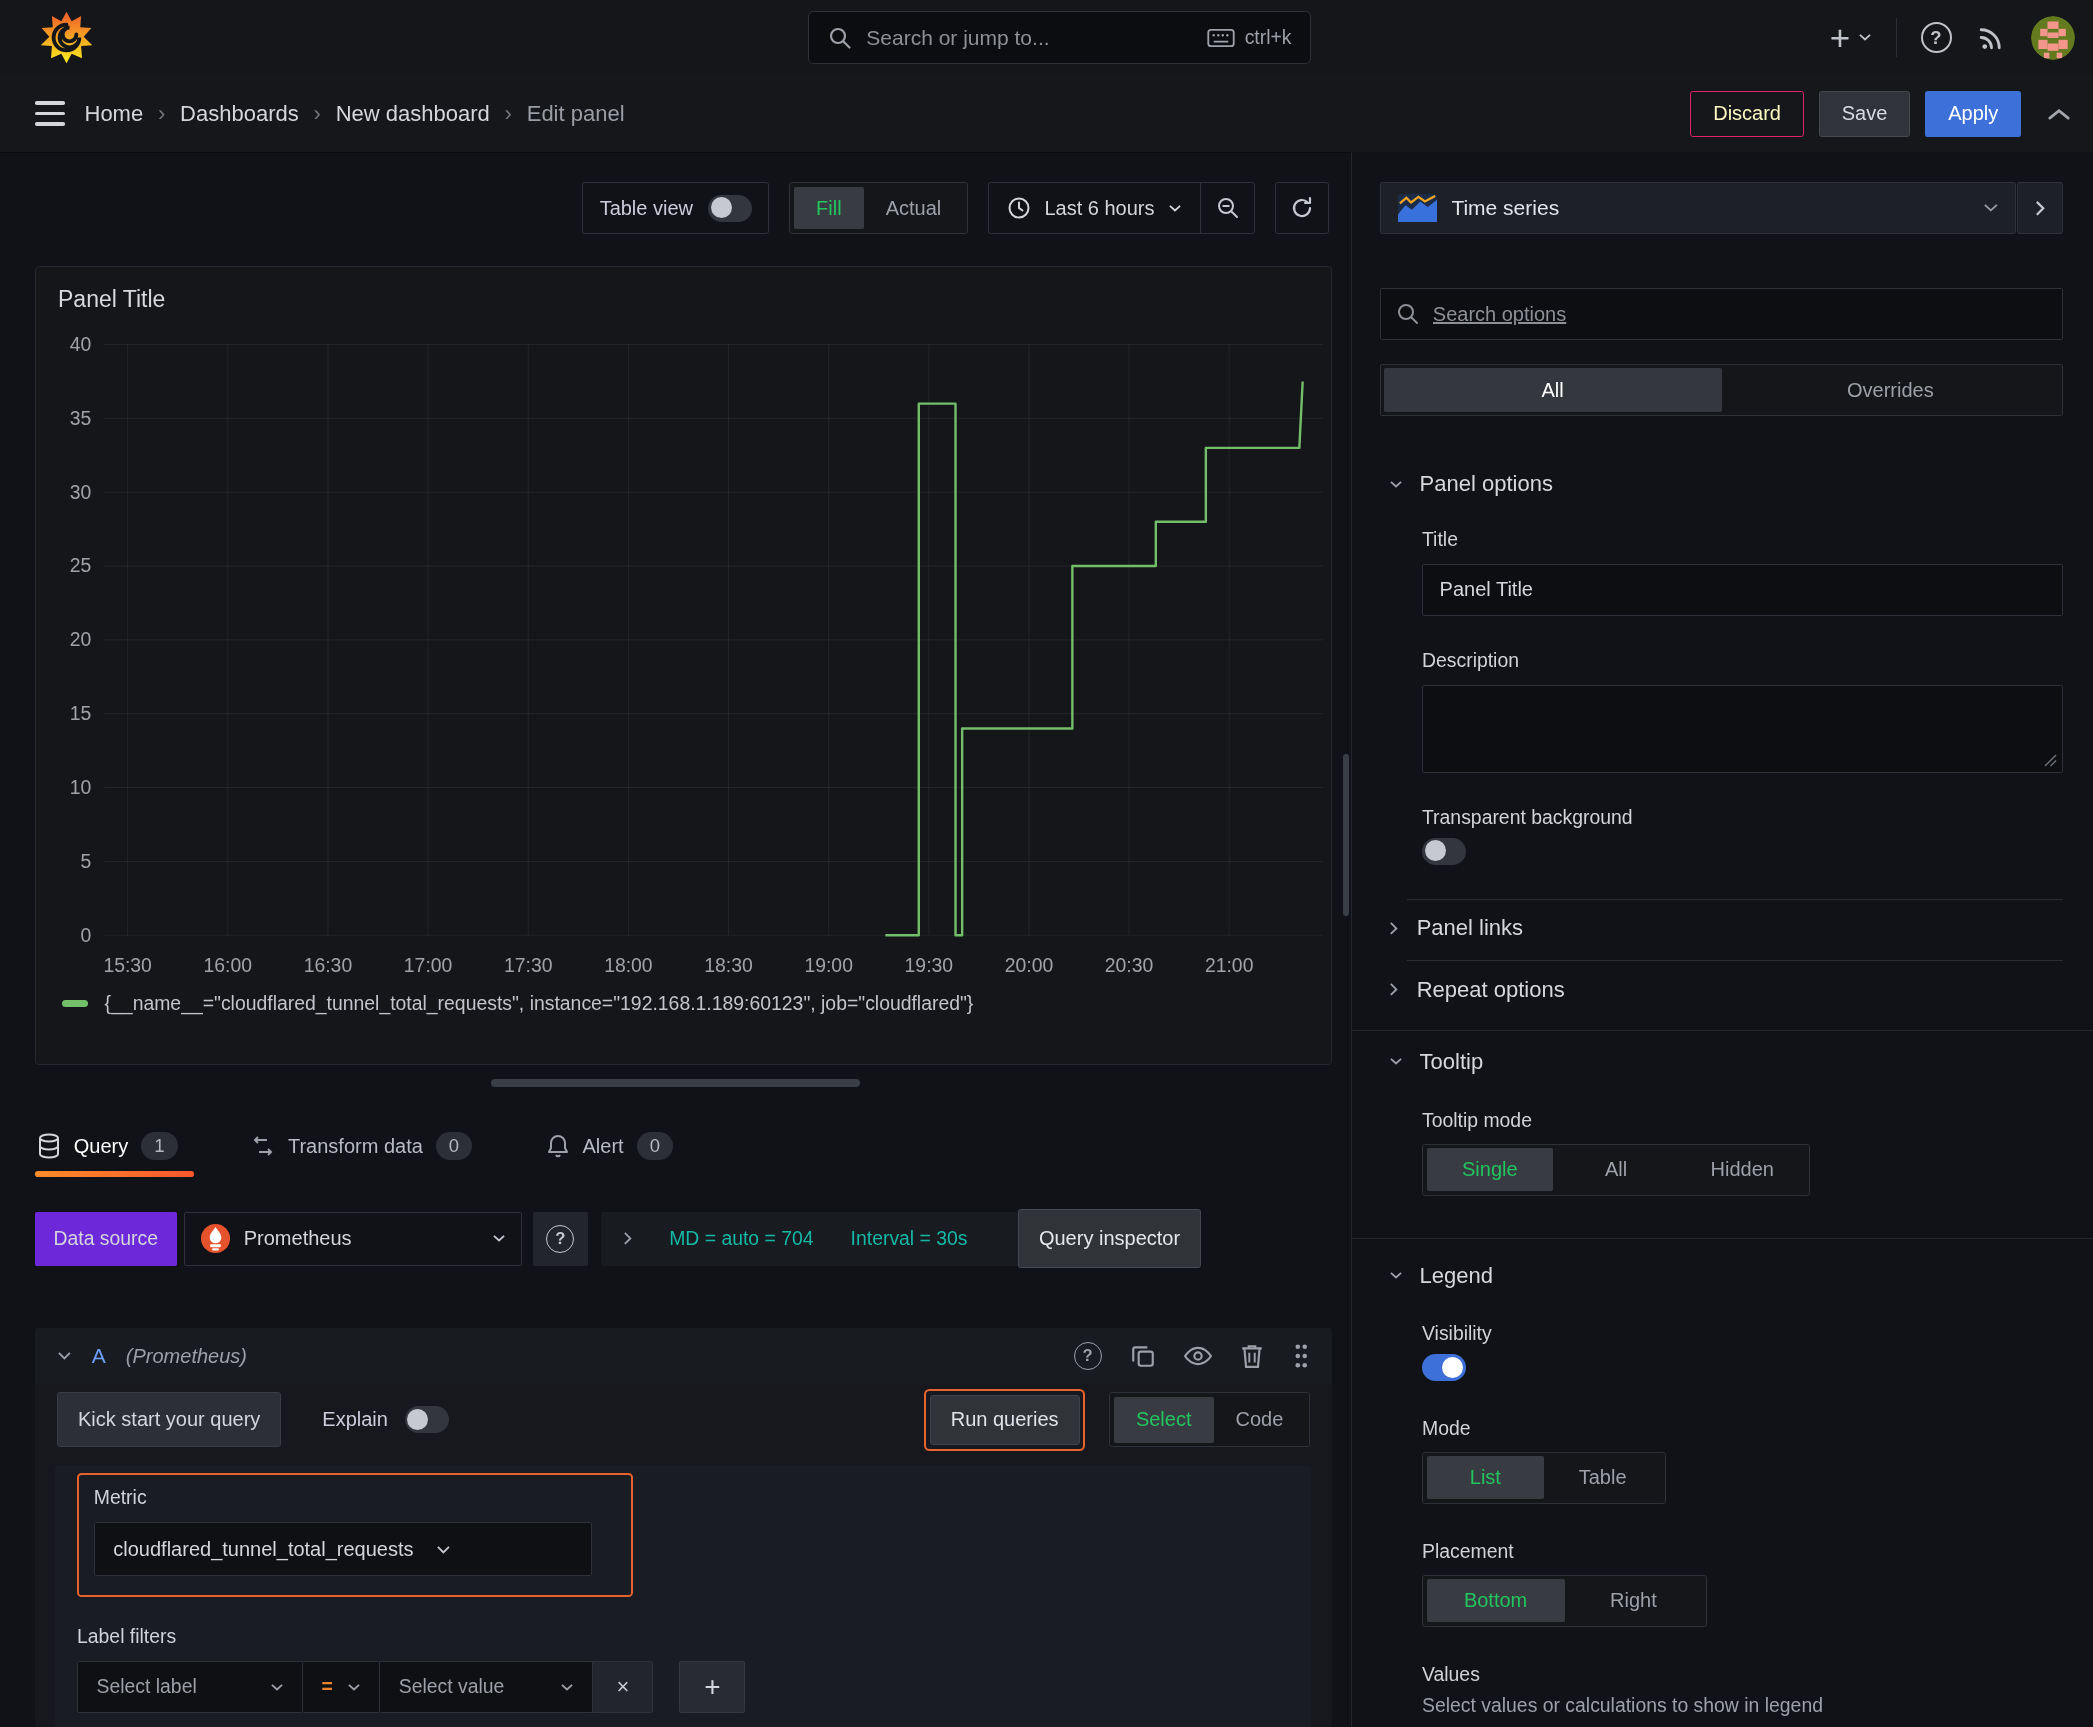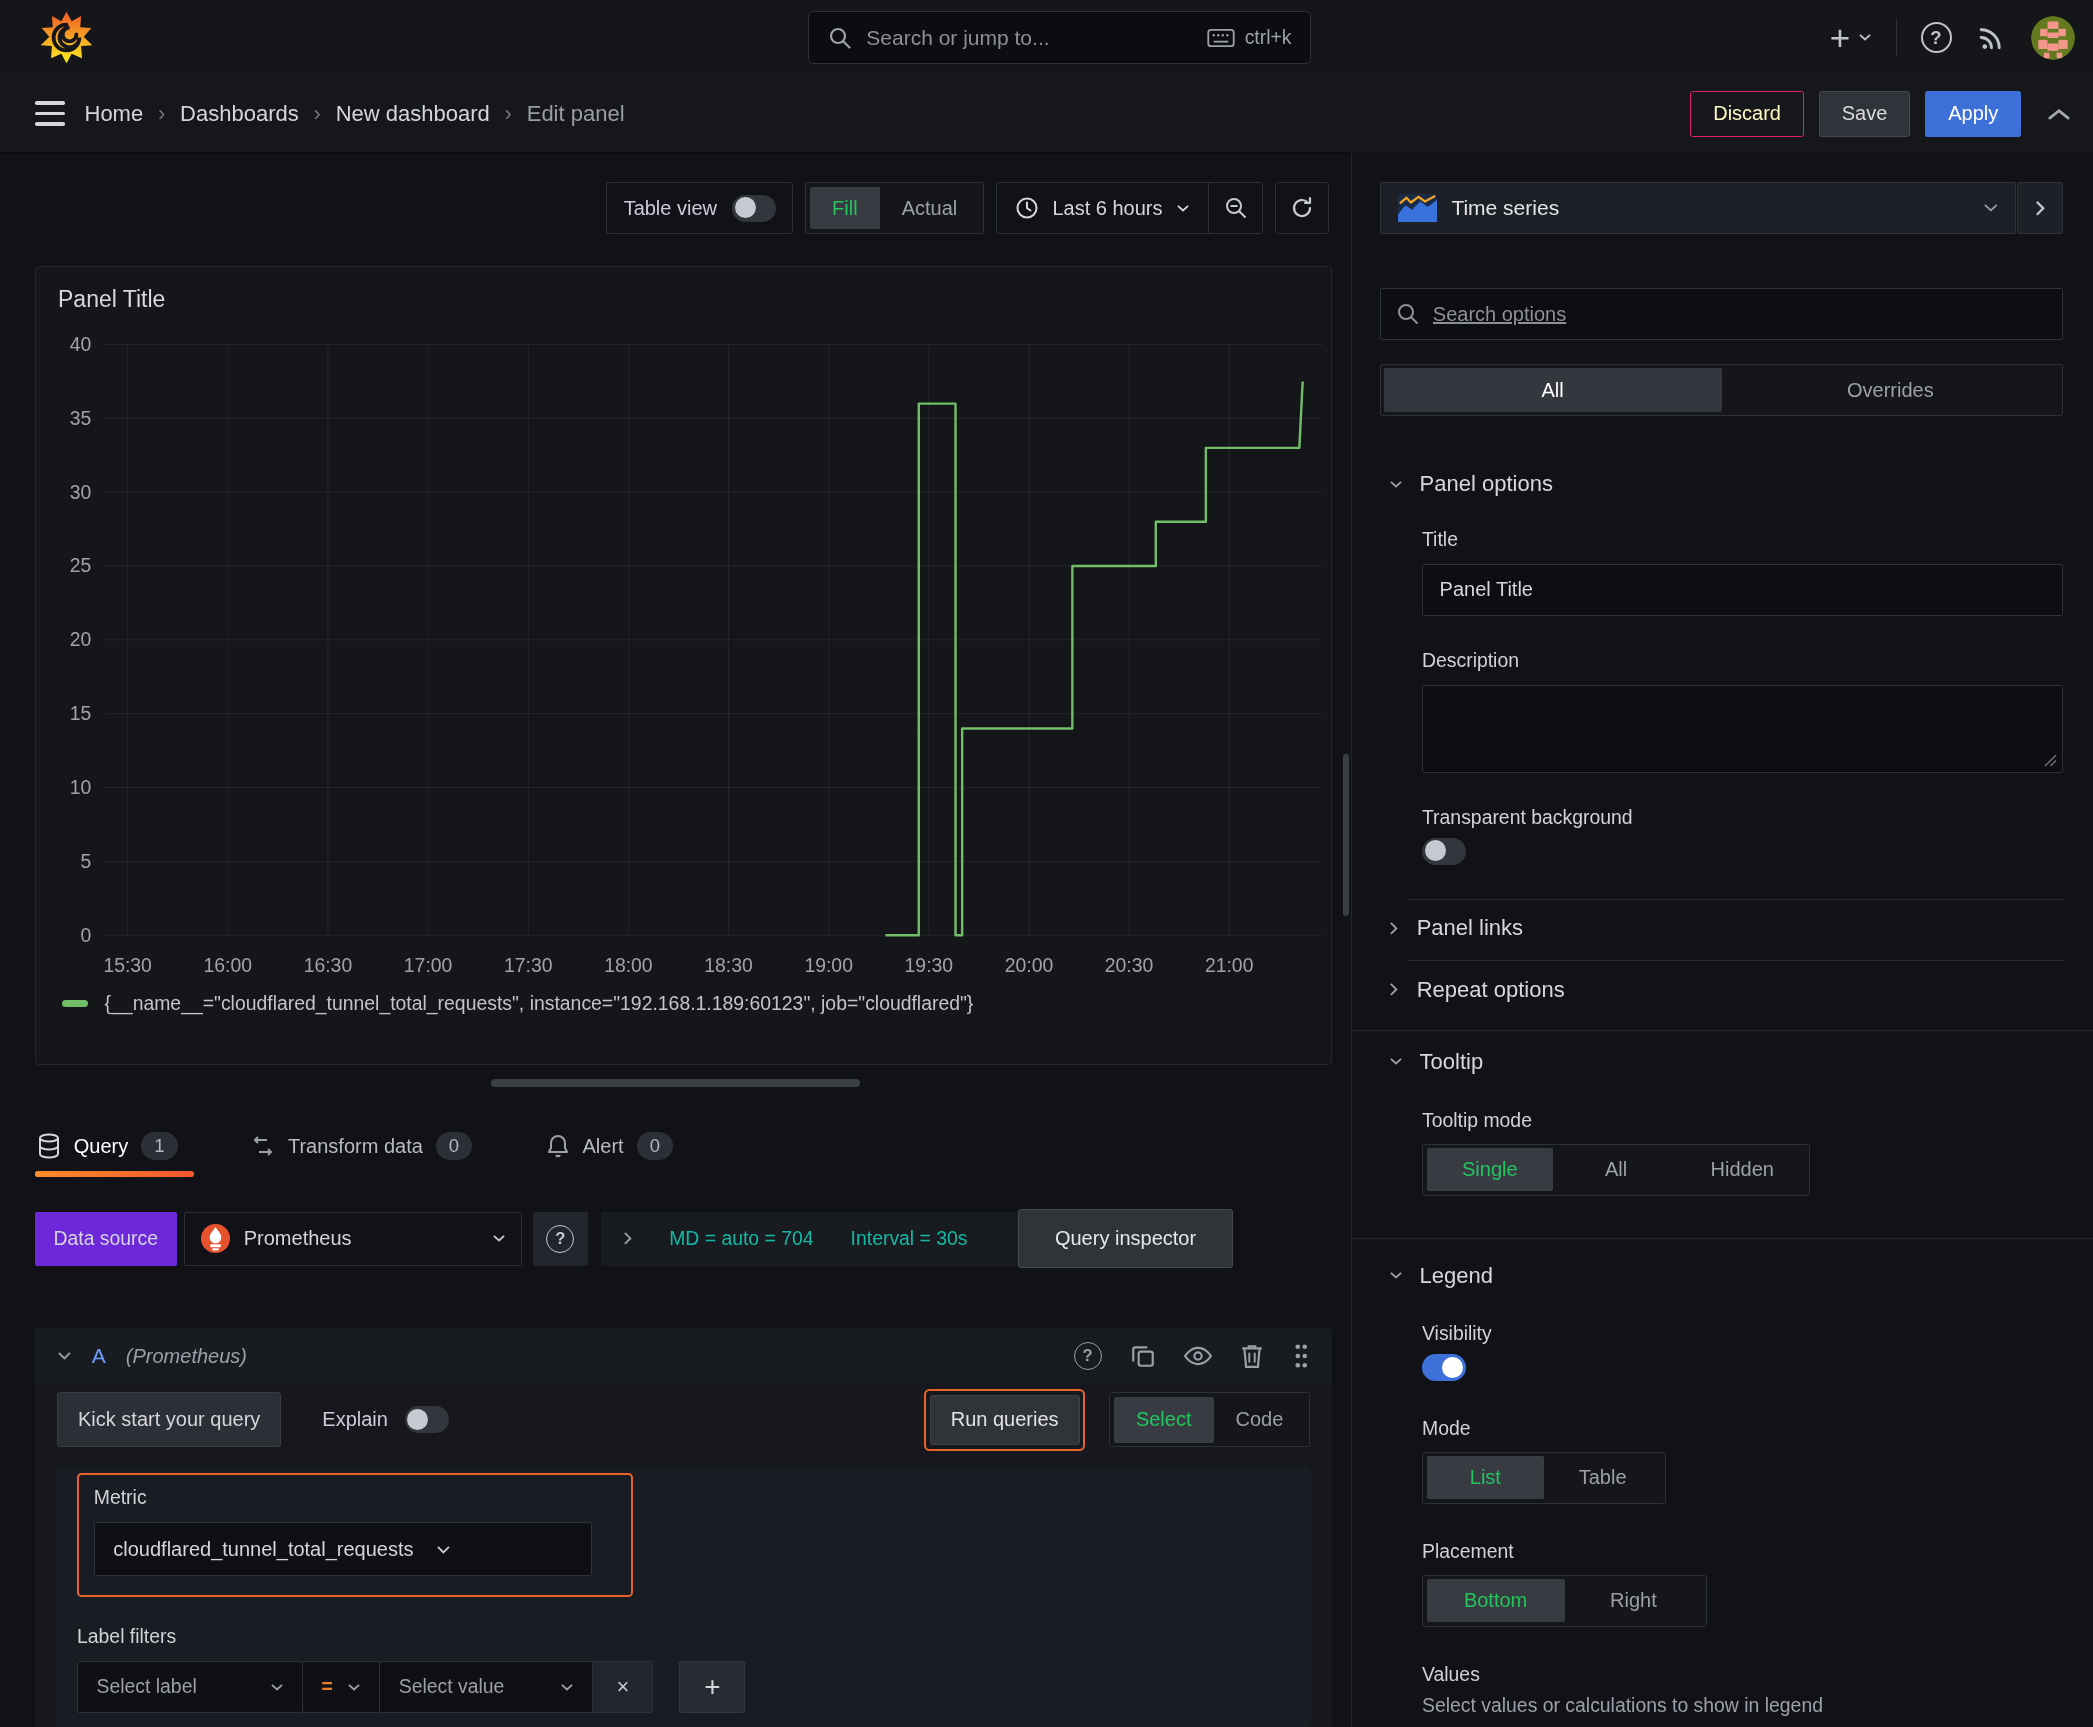--- a/index.html
+++ b/index.html
@@ -31,21 +31,21 @@
   .crumb-sep { color:#74767e; font-size:22px; }
   .sub-right { margin-left:auto; display:flex; align-items:center; gap:14.8px; }
   .btn { height:46px; border-radius:2.8px; padding:0 22px; font-size:20px; font-family:inherit; display:flex; align-items:center; cursor:pointer; border:0.9px solid transparent; }
   .btn-discard { background:transparent; border:0.9px solid #e0226a; color:#fef9c3; }
   .btn-secondary { background:#303339; border:0.9px solid #46484f; color:#dadbe0; }
   .btn-primary { background:#3d71d9; color:#ffffff; }
   .chev-up-btn { margin-left:11px; color:#a5a7af; display:flex; }
 
   
   .main { position:absolute; left:0; top:152px; width:1351px; height:1575px; }
-  .tbrow { position:absolute; top:30px; right:22px; display:flex; align-items:center; gap:12px; height:52px; color:#c7c9d0; }
+  .tbrow { position:absolute; top:30px; right:22px; display:flex; align-items:center; gap:20px; height:52px; color:#c7c9d0; }
   .tv-box { height:52px; border:0.9px solid #2e3138; border-radius:2.8px; display:flex; align-items:center; gap:14.8px; padding:0 16.6px; font-size:20px; color:#ccccdc; }
   .seg { display:inline-flex; align-items:center; border:0.9px solid #2e3138; background:#14161a; border-radius:2.8px; padding:3.7px; height:52px; }
   .seg .opt { height:100%; display:flex; align-items:center; padding:0 22px; font-size:20px; color:#9da0a8; border-radius:1.8px; cursor:pointer; white-space:nowrap; }
   .seg .opt.active { background:#383b42; color:#22c55e; }
   .time-box { height:52px; border:0.9px solid #2e3138; border-radius:2.8px; display:flex; align-items:center; }
   .time-main { display:flex; align-items:center; gap:13px; padding:0 18.5px; font-size:20px; color:#d5d6dc; }
   .time-zoom { width:54px; height:100%; border-left:0.9px solid #2e3138; display:flex; align-items:center; justify-content:center; }
   .sq-btn { width:54px; height:52px; border:0.9px solid #2e3138; border-radius:2.8px; display:flex; align-items:center; justify-content:center; color:#c7c9d0; cursor:pointer; }
 
   .panel { position:absolute; left:35px; top:114px; width:1297px; height:799px; background:#141619; border:0.9px solid #25272e; border-radius:3.7px; }
@@ -65,21 +65,21 @@
   .tab.active { color:#ffffff; }
   .tab .underline { position:absolute; left:0; right:0; bottom:-3.7px; height:5.5px; border-radius:2.8px; background:linear-gradient(90deg,#ff8c2a,#f4572c); }
   .badge { background:#2c2f36; color:#b6b8c0; border-radius:14.8px; font-size:18.5px; padding:2.8px 13px; }
 
   .dsrow { position:absolute; left:35px; top:1057px; display:flex; align-items:center; height:59px; }
   .ds-label { height:54px; background:#6d28d9; border-radius:1.8px; display:flex; align-items:center; padding:0 18.5px; font-size:19.4px; color:#d5d6dc; }
   .ds-picker { margin-left:7.4px; width:338px; height:54px; background:#101217; border:0.9px solid #2e3139; border-radius:1.8px; display:flex; align-items:center; padding:0 14.8px; gap:13px; cursor:pointer; }
   .ds-picker .ds-name { font-size:20px; color:#d5d6dc; flex:1; }
   .help-btn { margin-left:11px; width:55px; height:54px; background:#22252b; border-radius:1.8px; display:flex; align-items:center; justify-content:center; color:#c7c9d0; cursor:pointer; }
   .stats-bar { margin-left:13px; width:456px; height:54px; background:#181b1f; border-radius:1.8px; display:flex; align-items:center; padding:0 22px; gap:37px; color:#14b8a6; font-size:19.4px; }
-  .qi-btn { margin-left:-39px; position:relative; z-index:2; height:59px; background:#303338; border:0.9px solid #46484f; border-radius:2.8px; display:flex; align-items:center; padding:0 36px; font-size:20px; color:#e6e7eb; cursor:pointer; }
+  .qi-btn { margin-left:-39px; position:relative; z-index:2; height:59px; background:#303338; border:0.9px solid #46484f; border-radius:2.8px; display:flex; align-items:center; padding:0 20px; font-size:20px; color:#e6e7eb; cursor:pointer; }
 
   .qcard { position:absolute; left:35px; top:1176px; width:1297px; height:400px; background:#16181d; border-radius:3.7px; overflow:hidden; }
   .qhead { height:56px; background:#181c21; display:flex; align-items:center; padding:0 22px; gap:20px; }
   .qref { color:#6e9fff; font-size:21px; font-weight:500; }
   .qhint { color:#9da0a8; font-size:20px; font-style:italic; }
   .qicons { margin-left:auto; display:flex; align-items:center; gap:28px; color:#9da0a8; }
   .qtools { margin-top:7.4px; display:flex; align-items:center; padding:0 22px; height:57px; }
   .kick-btn { height:55px; background:#2c2f36; border:0.9px solid #3a3d44; border-radius:2.8px; display:flex; align-items:center; padding:0 20px; font-size:20px; color:#d5d6dc; cursor:pointer; }
   .explain { display:flex; align-items:center; gap:16.6px; margin-left:41px; font-size:20px; color:#ccccdc; }
   .hl-box { border:2.8px solid #e8622c; border-radius:5.5px; padding:3.7px; }

